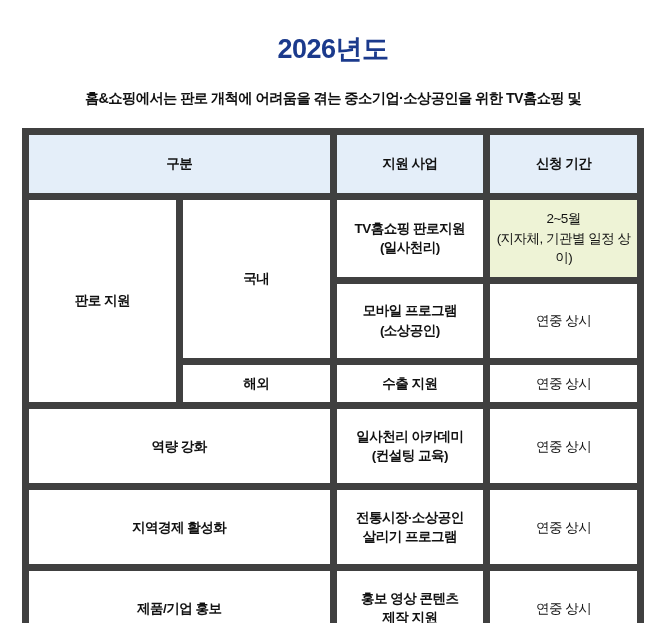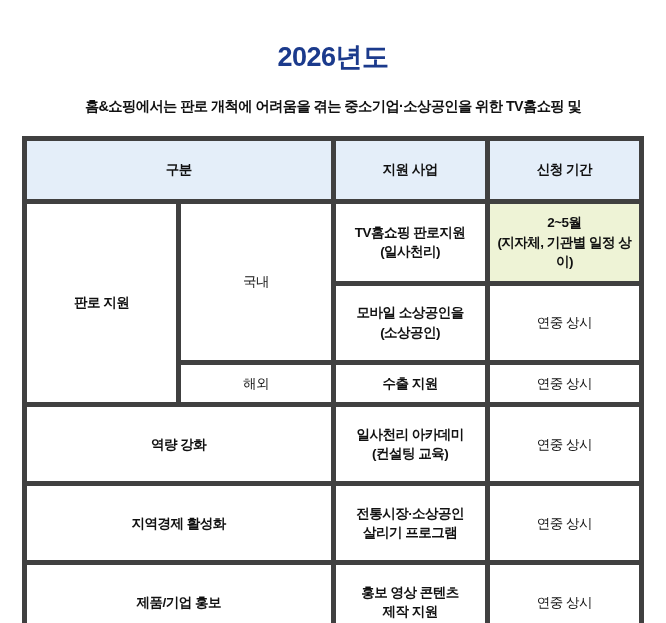--- a/index.html
+++ b/index.html
@@ -12,21 +12,21 @@
     background: #ffffff;
     font-family: "Liberation Sans", sans-serif;
     color: #1a1a1a;
     overflow: hidden;
   }
   .page {
     width: 666px;
     height: 502px;
     position: relative;
     box-sizing: border-box;
-    padding: 16px 18px;
+    padding: 8px 18px;
   }
   .title-block {
     text-align: center;
     padding-top: 24px;
   }
   .title-line {
     font-size: 27px;
     font-weight: bold;
     color: #1b3a8c;
     letter-spacing: -0.5px;
@@ -54,50 +54,50 @@
     margin-top: 18px;
     padding: 0 4px;
   }
   table.info-table {
     width: 100%;
     border-collapse: collapse;
     table-layout: fixed;
     border: 1.5px solid #b8c2d6;
   }
   table.info-table td, table.info-table th {
-    border: 5px solid #404040;
+    border: 7px solid #404040;
     text-align: center;
     vertical-align: middle;
     font-size: 13.5px;
     letter-spacing: -0.5px;
     line-height: 1.45;
     padding: 9px 4px;
     color: #111111;
   }
   thead th {
     background: #e4eef9;
     font-weight: bold;
     font-size: 14.5px;
     height: 40px;
     padding: 8px 4px;
   }
   td.cell-bold {
     font-weight: bold;
   }
   td.highlight {
     background: #eef3d6;
-    font-weight: bold;
+    font-weight: normal;
   }
   td.group-label {
     font-weight: bold;
     font-size: 14px;
     margin-left: 23px;
   }
   td.sub-label {
-    font-weight: normal;
+    font-weight: bold;
     font-size: 13.5px;
   }
   .row-tall td {
     height: 56px;
   }
   .sub {
     display: block;
   }
 </style>
 </head>
@@ -132,21 +132,21 @@
             <span class="sub">(일사천리)</span>
           </td>
           <td class="highlight">
             <span class="sub">2~5월</span>
             <span class="sub">(지자체, 기관별 일정 상이)</span>
           </td>
         </tr>
 
         <tr class="row-tall">
           <td class="cell-bold">
-            <span class="sub">모바일 소상공인을</span>
+            <span class="sub">모바일 프로그램</span>
             <span class="sub">(소상공인)</span>
           </td>
           <td>
             <span class="sub">연중 상시</span>
           </td>
         </tr>
 
         <tr>
           <td class="sub-label">해외</td>
           <td class="cell-bold">수출 지원</td>

